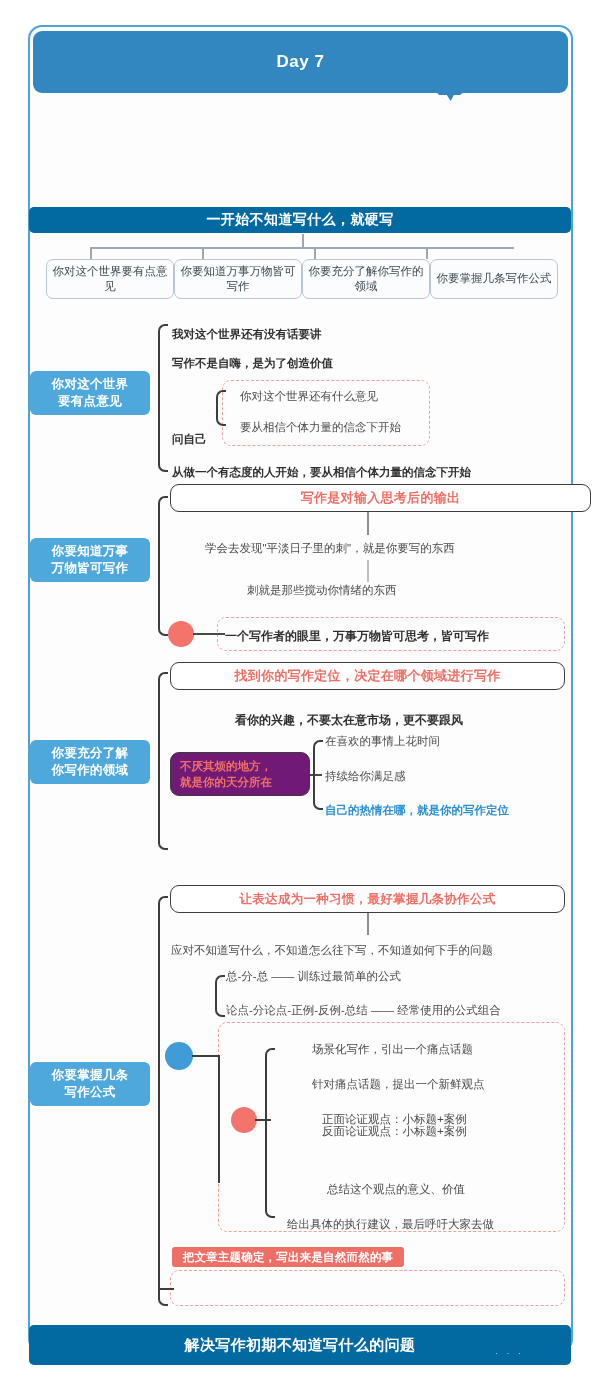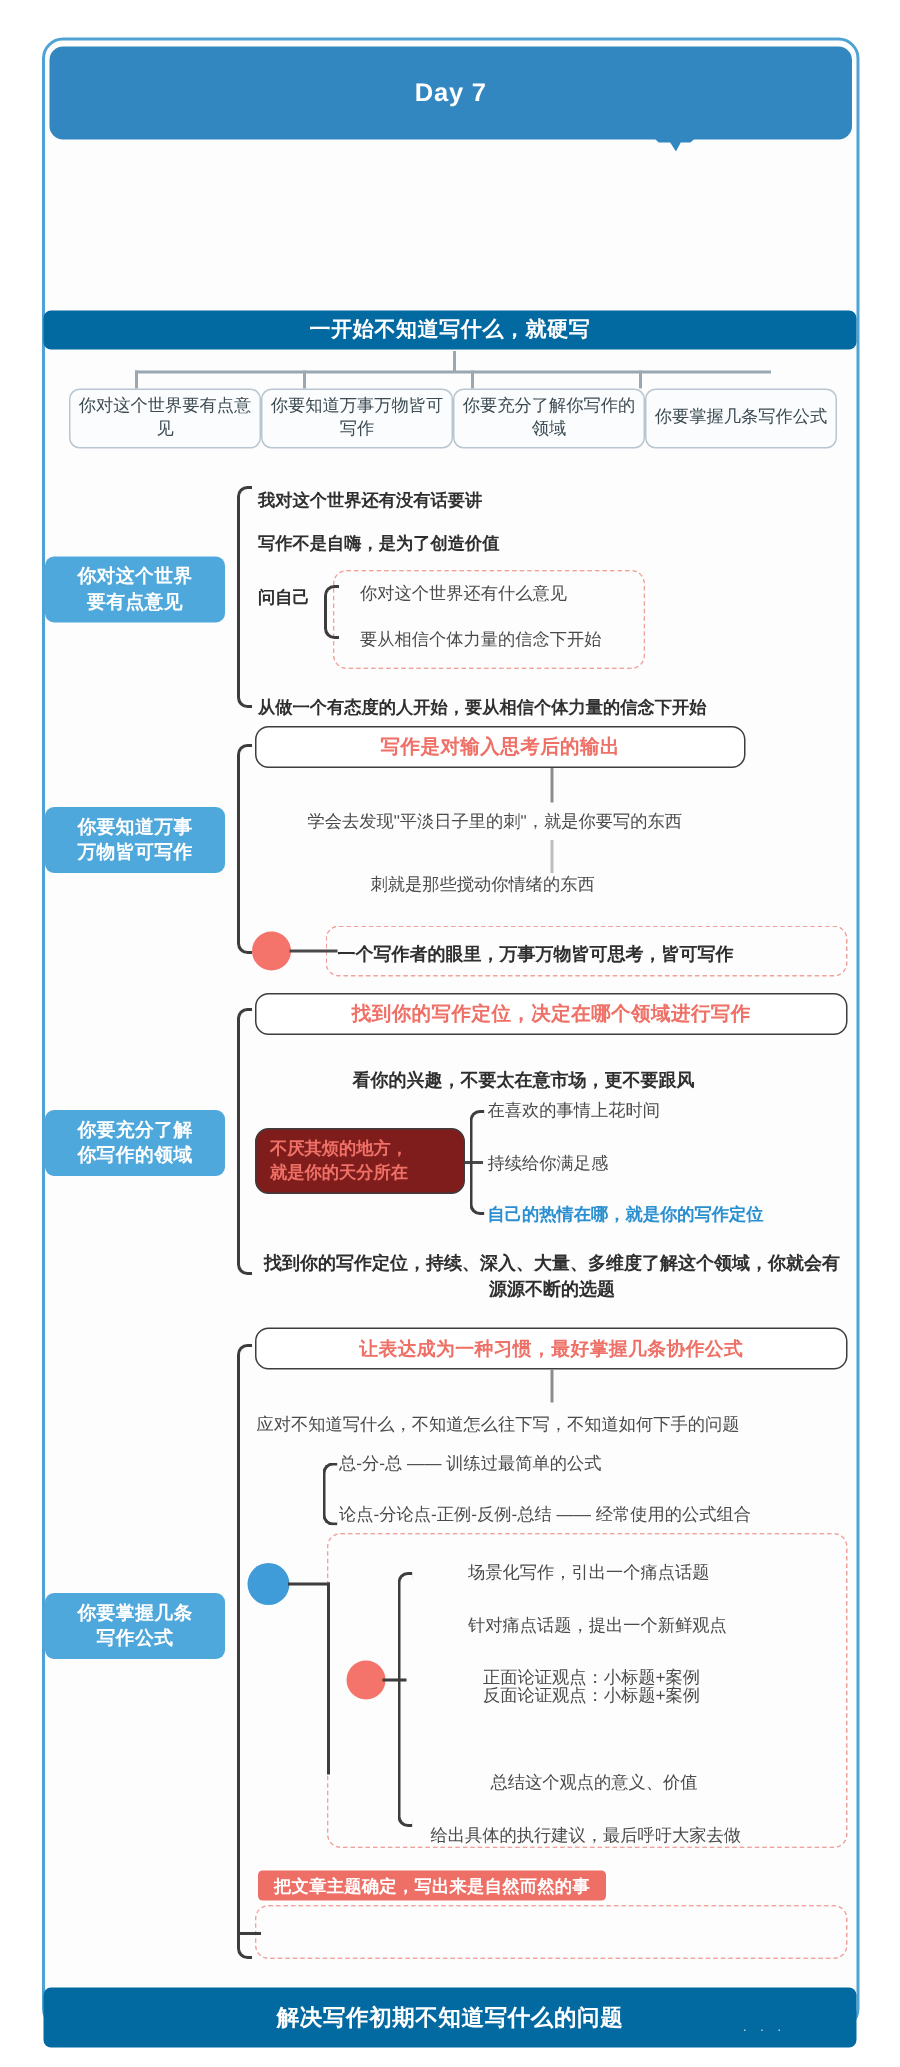--- a/index.html
+++ b/index.html
@@ -161,21 +161,21 @@
     border-radius: 3px;
     color: #fff; font-weight: bold; font-size: 11.5px;
     display: flex; align-items: center; justify-content: center;
     padding: 0 8px;
     letter-spacing: .2px;
   }
   .redbox-sm {
     position: absolute;
     border: 1.6px solid #3d3d3d;
     border-radius: 9px;
-    background: #7f1d1d;
+    background: #701a75;
     color: #ef7066; font-weight: bold; font-size: 11.5px;
     display: flex; align-items: center;
     padding: 0 9px;
     line-height: 1.4;
   }
   .dot {
     position: absolute;
     border-radius: 50%;
   }
   .dot.red { background: #f4736b; }
@@ -218,33 +218,33 @@
     <span>要有点意见</span>
   </div>
 
   <div class="bracket" style="left:158px; top:324px; height:148px;"></div>
 
   <div class="txt b" style="left:172px; top:327px;">我对这个世界还有没有话要讲</div>
   <div class="txt b" style="left:172px; top:356px;">写作不是自嗨，是为了创造价值</div>
   <div class="txt b" style="left:172px; top:465px;">从做一个有态度的人开始，要从相信个体力量的信念下开始</div>
 
   <div class="dbox" style="left:222px; top:380px; width:208px; height:66px;"></div>
-  <div class="txt b" style="left:172px; top:392px;">问自己</div>
+  <div class="txt b" style="left:172px; top:432px;">问自己</div>
   <div class="bracket" style="left:216px; top:390px; height:36px;"></div>
   <div class="txt lt" style="left:240px; top:389px;">你对这个世界还有什么意见</div>
   <div class="txt lt" style="left:240px; top:420px;">要从相信个体力量的信念下开始</div>
 
   <div class="seclabel" style="top:538px">
     <span>你要知道万事</span><br>
     <span>万物皆可写作</span>
   </div>
 
   <div class="bracket" style="left:158px; top:496px; height:140px;"></div>
 
-  <div class="obox" style="left:170px; top:484px; width:327px; height:28px;">写作是对输入思考后的输出</div>
+  <div class="obox" style="left:170px; top:484px; width:421px; height:28px;">写作是对输入思考后的输出</div>
   <div class="vline thin" style="left:367px; top:512px; height:23px; background:#8d8d8d;"></div>
   <div class="txt lt" style="left:205px; top:541px; font-size:11.5px;">学会去发现"平淡日子里的刺"，就是你要写的东西</div>
   <div class="vline thin" style="left:367px; top:560px; height:22px; background:#bdbdbd;"></div>
   <div class="txt lt" style="left:247px; top:583px;">刺就是那些搅动你情绪的东西</div>
 
   <div class="dbox" style="left:217px; top:617px; width:348px; height:34px;"></div>
   <div class="dot red" style="left:168px; top:621px; width:26px; height:26px;"></div>
   <div class="hline" style="left:193px; top:633px; width:32px; background:#4a4a4a; height:1.6px;"></div>
   <div class="txt b" style="left:225px; top:628px; font-size:12px;">一个写作者的眼里，万事万物皆可思考，皆可写作</div>
 
@@ -264,21 +264,20 @@
       <span>就是你的天分所在</span>
     </div>
   </div>
 
   <div class="hline" style="left:310px; top:774px; width:12px; background:#4a4a4a; height:1.6px;"></div>
   <div class="bracket" style="left:313px; top:740px; height:70px;"></div>
   <div class="txt lt" style="left:325px; top:734px;">在喜欢的事情上花时间</div>
   <div class="txt lt" style="left:325px; top:769px;">持续给你满足感</div>
   <div class="txt blue" style="left:325px; top:803px;">自己的热情在哪，就是你的写作定位</div>
 
-  <div class="txt b wrap" style="left:172px; top:834px; width:392px; font-size:12px; line-height:1.45;">找到你的写作定位，持续、深入、大量、多维度了解这个领域，你就会有源源不断的选题</div>
 
   <div class="seclabel" style="top:1062px">
     <span>你要掌握几条</span><br>
     <span>写作公式</span>
   </div>
 
   <div class="bracket" style="left:158px; top:896px; height:410px;"></div>
 
   <div class="obox" style="left:170px; top:885px; width:395px; height:28px; font-size:12.5px;">让表达成为一种习惯，最好掌握几条协作公式</div>
   <div class="vline thin" style="left:367px; top:913px; height:22px; background:#8d8d8d;"></div>

